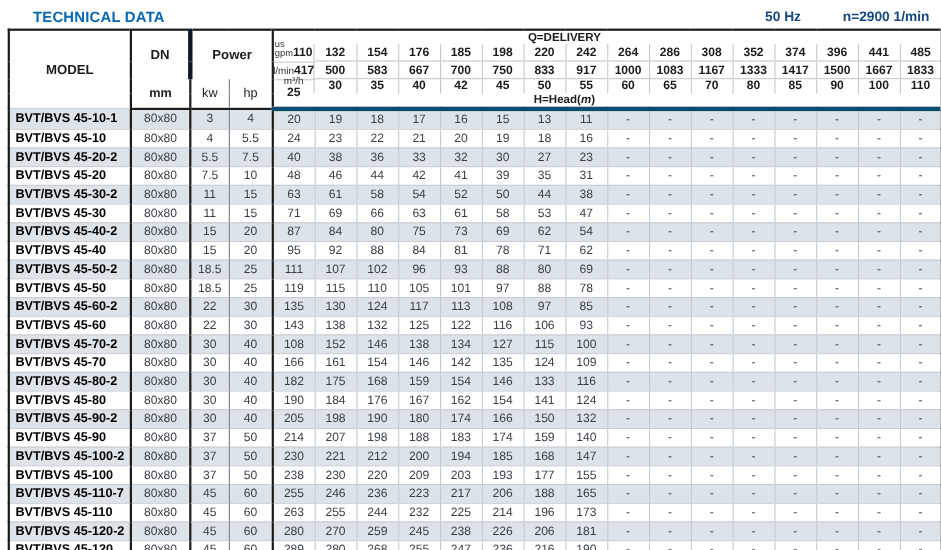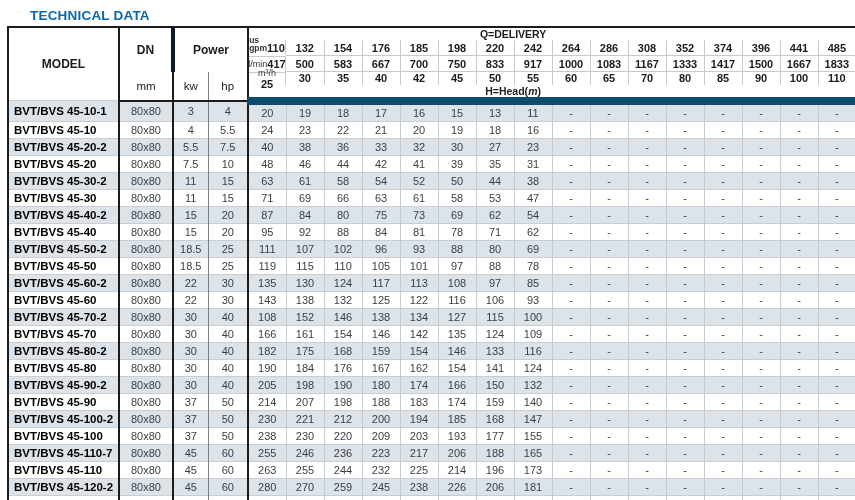--- a/index.html
+++ b/index.html
@@ -26,53 +26,57 @@
   
   thead th{font-weight:bold;color:#1c1c1c;}
   .hr1 th{height:11px;text-align:center;}
   .hr2 th,.hr3 th{height:15px;}
   .hr4 th{height:12px;}
   .hr5 th{height:12px;}
   .model-h{font-size:12px;border-right:2px solid #1b1b1b;}
   .dn-h{font-size:12px;border-right:4px solid #0f172a;}
   .power-h{font-size:12px;border-right:2px solid #1b1b1b;}
   .unit{font-weight:normal;font-size:11.5px;color:#222;}
-  .unit-mm{border-right:2px solid #1b1b1b;}
+  .unit-mm{border-right:2px solid #1b1b1b;font-weight:bold;}
   .unit-kw{border-right:1px solid #7a7f85;}
   .unit-hp{border-right:2px solid #1b1b1b;margin-top:12px;}
   .qdel{font-size:10.5px;padding-right:78px;}
   .head-h{font-size:10.5px;padding-right:78px;}
   .head-h i{font-style:italic;}
   .fcell{border-right:1px solid #c4cad0;font-size:11px;}
   .fcell:last-child{border-right:none;}
   #row-lmin .fcell,#row-m3h .fcell{border-top:1px solid #c4cad0;}
   .fcell.first{display:flex;align-items:center;justify-content:center;height:15px;}
   #row-m3h .fcell.first{height:12px;flex-direction:column;}
   .fv{font-weight:bold;font-size:11px;color:#1c1c1c;}
   .stack{display:inline-flex;flex-direction:column;align-items:flex-start;
-         font-weight:bold;font-size:8.5px;line-height:8px;color:#333;margin-top:-7px;}
+         font-weight:normal;font-size:8.5px;line-height:8px;color:#333;margin-top:-7px;}
   .flabel{font-weight:normal;font-size:9px;color:#333;}
-  thead tr:last-child th{border-bottom:8px solid #0c4a6e;}
+  thead tr:last-child th{border-bottom:4px solid #0c4a6e;}
   .unit-mm,.unit-kw,.unit-hp{border-bottom:2px solid #1b1b1b;}
   
   tbody td{height:16px;font-size:11px;color:#3a3f44;border-top:1px solid #c9ced4;}
   tbody tr:nth-child(odd){background:#dce3e9;}
   td.model{font-weight:bold;color:#000;text-align:left;padding-left:5px;
            font-size:11.5px;border-right:2px solid #1b1b1b;}
   td.dn{border-right:2px solid #1b1b1b;}
   td.kw{border-right:1px solid #7a7f85;}
   td.hp{border-right:2px solid #1b1b1b;}
   td.hv{border-right:1px solid #c4cad0;}
   td.hv:last-child{border-right:none;}
 </style>
 </head>
 <body>
 
 <div class="topbar">
   <span class="title">TECHNICAL DATA</span>
+  <span class="topright">
+    <span>50 Hz</span>
+    <span>n=2900 1/min</span>
+  </span>
 </div>
 
 <table>
   <colgroup>
     <col class="c-model">
       <col class="c-dn">
       <col class="c-kw">
       <col class="c-hp">
     <col class="c-f">
       <col class="c-f">

